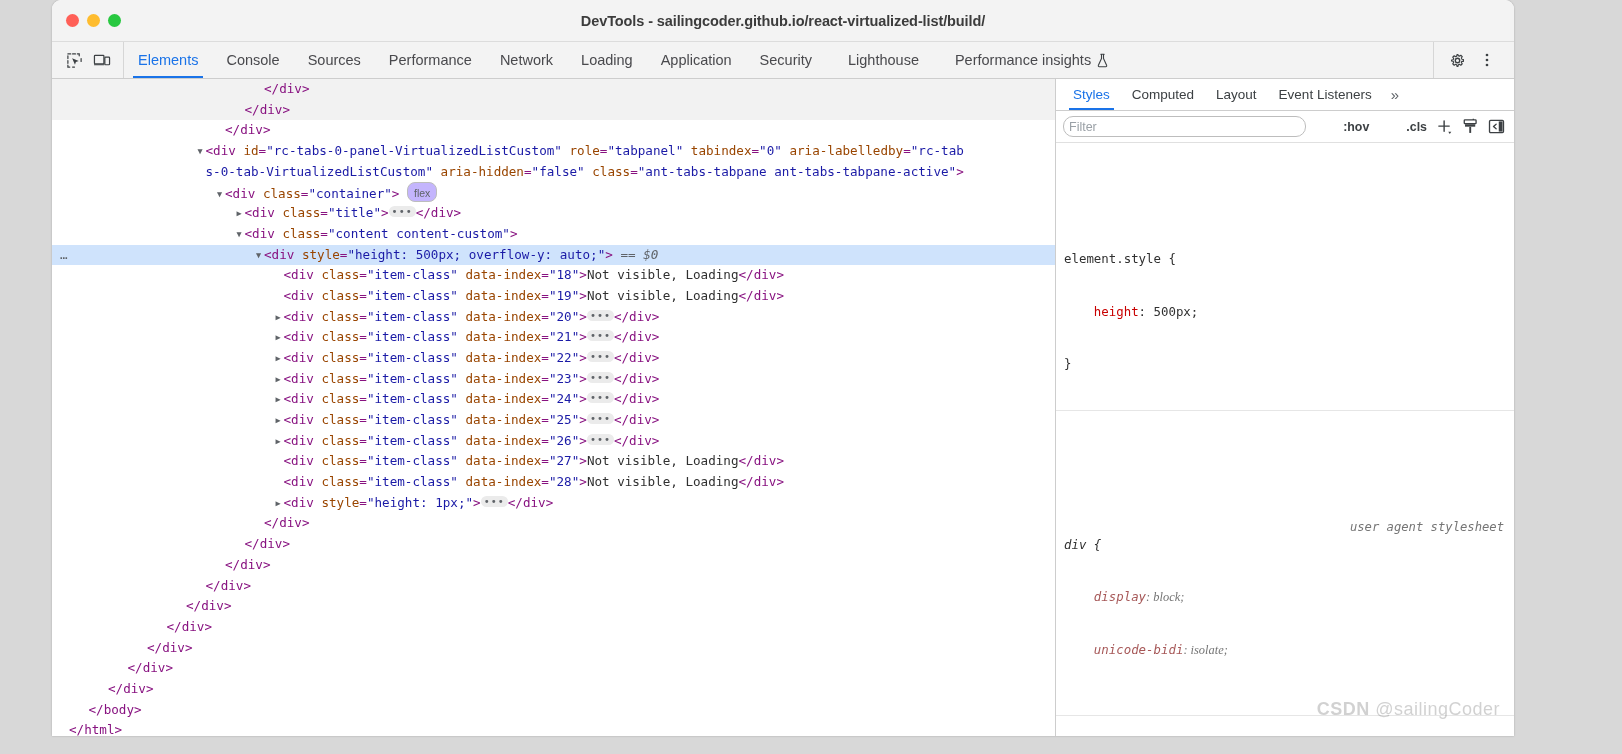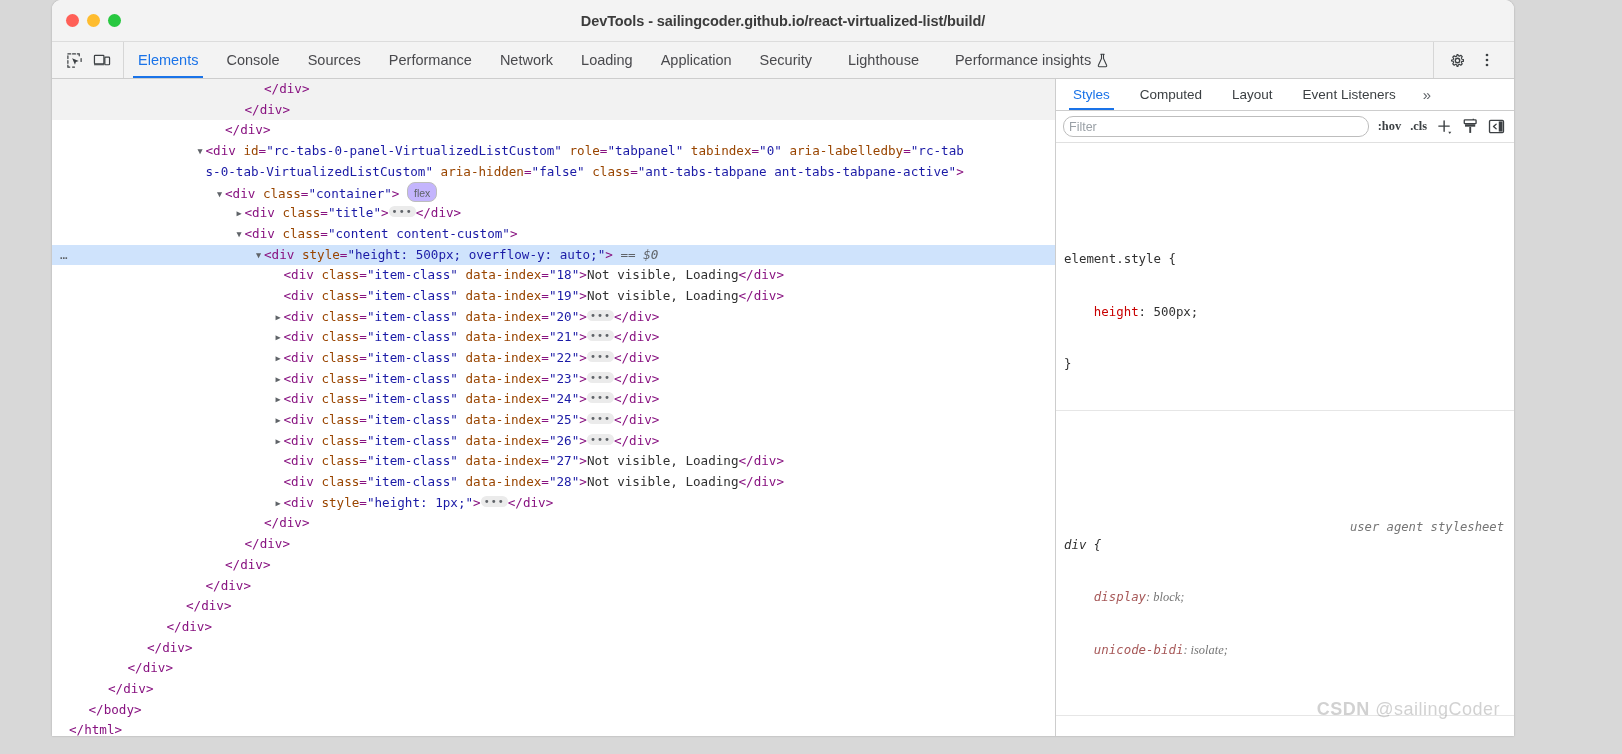--- a/index.html
+++ b/index.html
@@ -199,21 +199,20 @@
   }
 
   
   .styles-tabstrip {
     height: 31px;
     border-bottom: 1px solid #cdcdcd;
     display: flex;
     align-items: stretch;
     background: #fff;
     padding-left: 6px;
-    gap: 8px;
   }
   .stab {
     display: flex; align-items: center;
     padding: 0 11px;
     font-size: 13.5px;
     color: #3c4043;
     position: relative;
     white-space: nowrap;
     cursor: default;
   }
@@ -243,26 +242,27 @@
     background: #fff;
     font-size: 12.5px;
     color: #9aa0a6;
     font-family: "Liberation Sans", sans-serif;
     padding: 0 5px;
     display: flex;
     align-items: center;
     min-width: 0;
   }
   .pseudo-btn {
-    font-family: Liberation Serif, serif;
+    font-family: Liberation Sans, sans-serif;
     font-size: 12.4px;
     font-weight: bold;
     color: #3c4043;
     cursor: default;
     white-space: nowrap;
+    margin-left: 28px;
   }
 
   .styles-content {
     font-family: "DejaVu Sans Mono", "Liberation Mono", monospace;
     font-size: 12.4px;
     line-height: 17.4px;
     color: #303030;
     white-space: pre;
     overflow: hidden;
     height: 597px;

